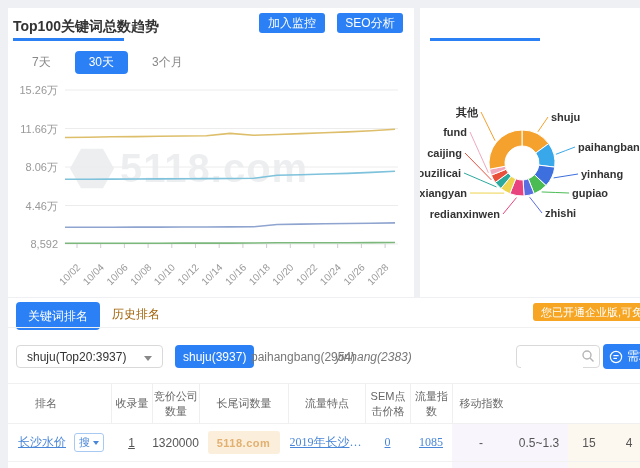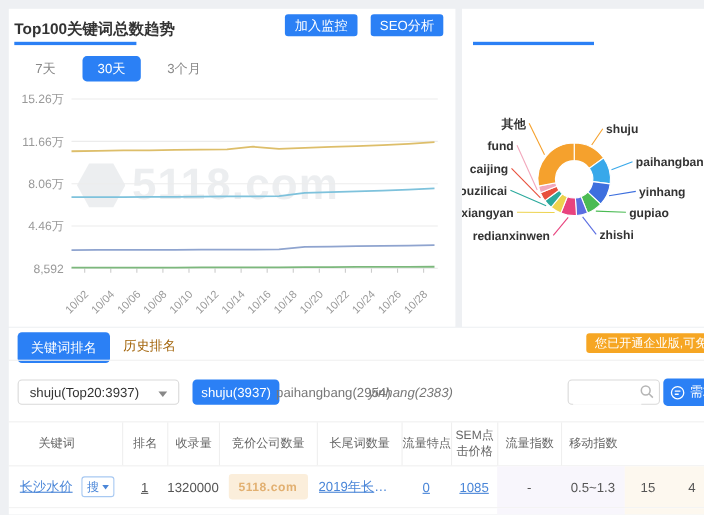--- a/index.html
+++ b/index.html
@@ -38,21 +38,21 @@
   .thead{top:85px;height:41px;}
   .thead .cell{border-left:1px solid #efefef;display:flex;align-items:center;justify-content:center;text-align:center;font-size:11px;color:#666;line-height:1.3;}
   .thead .cell:first-child{border-left:none;justify-content:flex-start;padding-left:27px;box-sizing:border-box;}
   .thead{border-top:1px solid #f0f0f0;border-bottom:1px solid #f0f0f0;box-sizing:border-box;}
   .tbody{top:126px;height:38px;border-bottom:1px solid #f2f2f2;box-sizing:border-box;}
   .tbody .cell{display:flex;align-items:center;justify-content:center;font-size:12px;color:#555;}
   .tbody .cell:first-child{justify-content:flex-start;padding-left:10px;box-sizing:border-box;gap:8px;}
   .tfill{top:164px;height:6px;}
   .tint-purple{background:#f8f6fc;}
   .tint-cream{background:#fdf8ef;}
-  a.lnk{color:#4a86d8;text-decoration:underline;cursor:pointer;}
+  a.lnk{color:#4a86d8;text-decoration:underline;cursor:pointer;font-family:Liberation Serif, serif;}
   .rank-val{color:#555;text-decoration:underline;}
   .search-mini{border:1px solid #a8c9f2;color:#4a86d8;background:#fff;border-radius:3px;font-size:11px;padding:1px 4px;display:flex;align-items:center;gap:3px;cursor:pointer;font-family:inherit;}
   .mini-caret{width:0;height:0;border-left:3px solid transparent;border-right:3px solid transparent;border-top:4px solid #4a86d8;display:inline-block;}
   .trend-wm{width:72px;height:23px;background:#fbeedb;border-radius:3px;display:flex;align-items:center;justify-content:center;color:#e2b071;font-size:11px;font-weight:bold;letter-spacing:0.5px;}
   .title-cell{max-width:74px;white-space:nowrap;overflow:hidden;text-overflow:ellipsis;display:inline-block;}
 </style>
 </head>
 <body>
 
 <div class="page">
@@ -179,21 +179,20 @@
     <button class="btn-demand">
       <svg width="14" height="14" viewBox="0 0 14 14">
           <circle cx="7" cy="7" r="5.6" fill="none" stroke="#fff" stroke-width="1.2"></circle>
           <line x1="4.4" y1="5.6" x2="9.6" y2="5.6" stroke="#fff" stroke-width="1.2"></line>
           <line x1="4.4" y1="8.4" x2="8" y2="8.4" stroke="#fff" stroke-width="1.2"></line>
         </svg>
       <span>需求</span>
     </button>
 
     <div class="grid-row thead">
-      <div class="cell">关键词</div>
       <div class="cell">排名</div>
       <div class="cell">收录量</div>
       <div class="cell">竞价公司数量</div>
       <div class="cell">长尾词数量</div>
       <div class="cell">流量特点</div>
       <div class="cell">SEM点击价格</div>
       <div class="cell">流量指数</div>
       <div class="cell">移动指数</div>
     </div>
 

